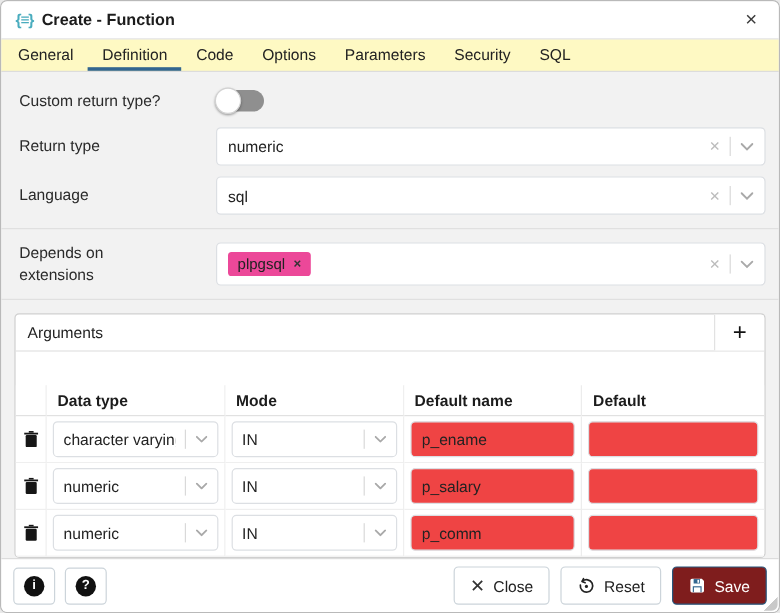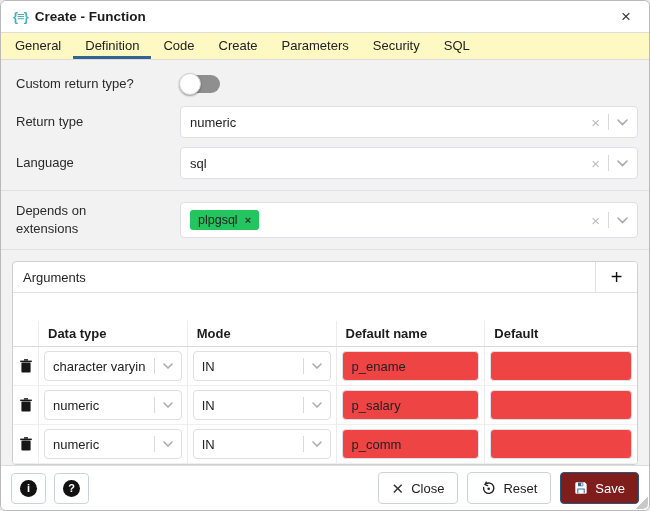--- a/index.html
+++ b/index.html
@@ -27,21 +27,21 @@
   
   .toggle{width:40px;height:18px;border-radius:9px;background:#8f8f8f;position:relative;cursor:pointer;}
   .toggle .knob{position:absolute;left:-1px;top:-2px;width:22px;height:22px;border-radius:50%;background:#fff;border:1px solid #d2d2d2;box-shadow:0 1px 2px rgba(0,0,0,.35);}
   
   .select{height:32px;background:#fff;border:1px solid #dcdfe3;border-radius:4px;display:flex;align-items:center;padding:0 9px;font-size:13px;color:#222;cursor:pointer;}
   .select .val{white-space:nowrap;overflow:hidden;}
   .inds{margin-left:auto;display:flex;align-items:center;flex:none;}
   .clear-x{color:#bcbcbc;font-size:15px;line-height:1;cursor:pointer;}
   .ind-div{width:1px;height:16px;background:#d9d9d9;margin:0 8px;}
   .chev{display:flex;align-items:center;cursor:pointer;}
-  .chip{display:inline-flex;align-items:center;gap:7px;background:#22c55e;border-radius:3px;padding:3px 8px;font-size:12.5px;color:#222;}
+  .chip{display:inline-flex;align-items:center;gap:7px;background:#ec4899;border-radius:3px;padding:3px 8px;font-size:12.5px;color:#222;}
   .chip .chip-x{font-size:11px;color:#333;cursor:pointer;font-weight:700;}
   
   .panel{border:1px solid #cfcfcf;border-radius:4px;background:#fff;margin-top:2px;overflow:hidden;}
   .panel-header{display:flex;align-items:center;height:31px;border-bottom:1px solid #e2e2e2;}
   .panel-title{font-size:13px;color:#1f1f1f;padding-left:10px;}
   .add-btn{margin-left:auto;width:42px;height:100%;border-left:1px solid #e2e2e2;display:flex;align-items:center;justify-content:center;font-size:20px;color:#111;cursor:pointer;background:#fff;}
   .args-table{display:grid;grid-template-columns:26px 1fr 1fr 1fr 1.02fr;margin-top:28px;}
   .th{font-size:13px;font-weight:700;color:#1c1c1c;padding:5px 9px;border-bottom:1px solid #dadada;border-right:1px solid #ececec;background:#fff;}
   .th.last, .cell.last{border-right:none;}
   .cell{padding:4px 5px;border-bottom:1px solid #efefef;border-right:1px solid #ececec;display:flex;align-items:center;background:#fff;min-width:0;}
@@ -67,21 +67,21 @@
   <div class="title-bar">
     <span class="fn-icon">{≡}</span>
     <span class="title-text">Create - Function</span>
     <span class="close-x">×</span>
   </div>
 
   <div class="tabs">
     <div class="tab">General</div>
     <div class="tab active">Definition</div>
     <div class="tab">Code</div>
-    <div class="tab">Create</div>
+    <div class="tab">Options</div>
     <div class="tab">Parameters</div>
     <div class="tab">Security</div>
     <div class="tab">SQL</div>
   </div>
 
   <div class="body">
 
     <div class="form-row" style="margin-bottom:13px;margin-top:3px;">
       <div class="form-label">Custom return type?</div>
       <div class="control">

